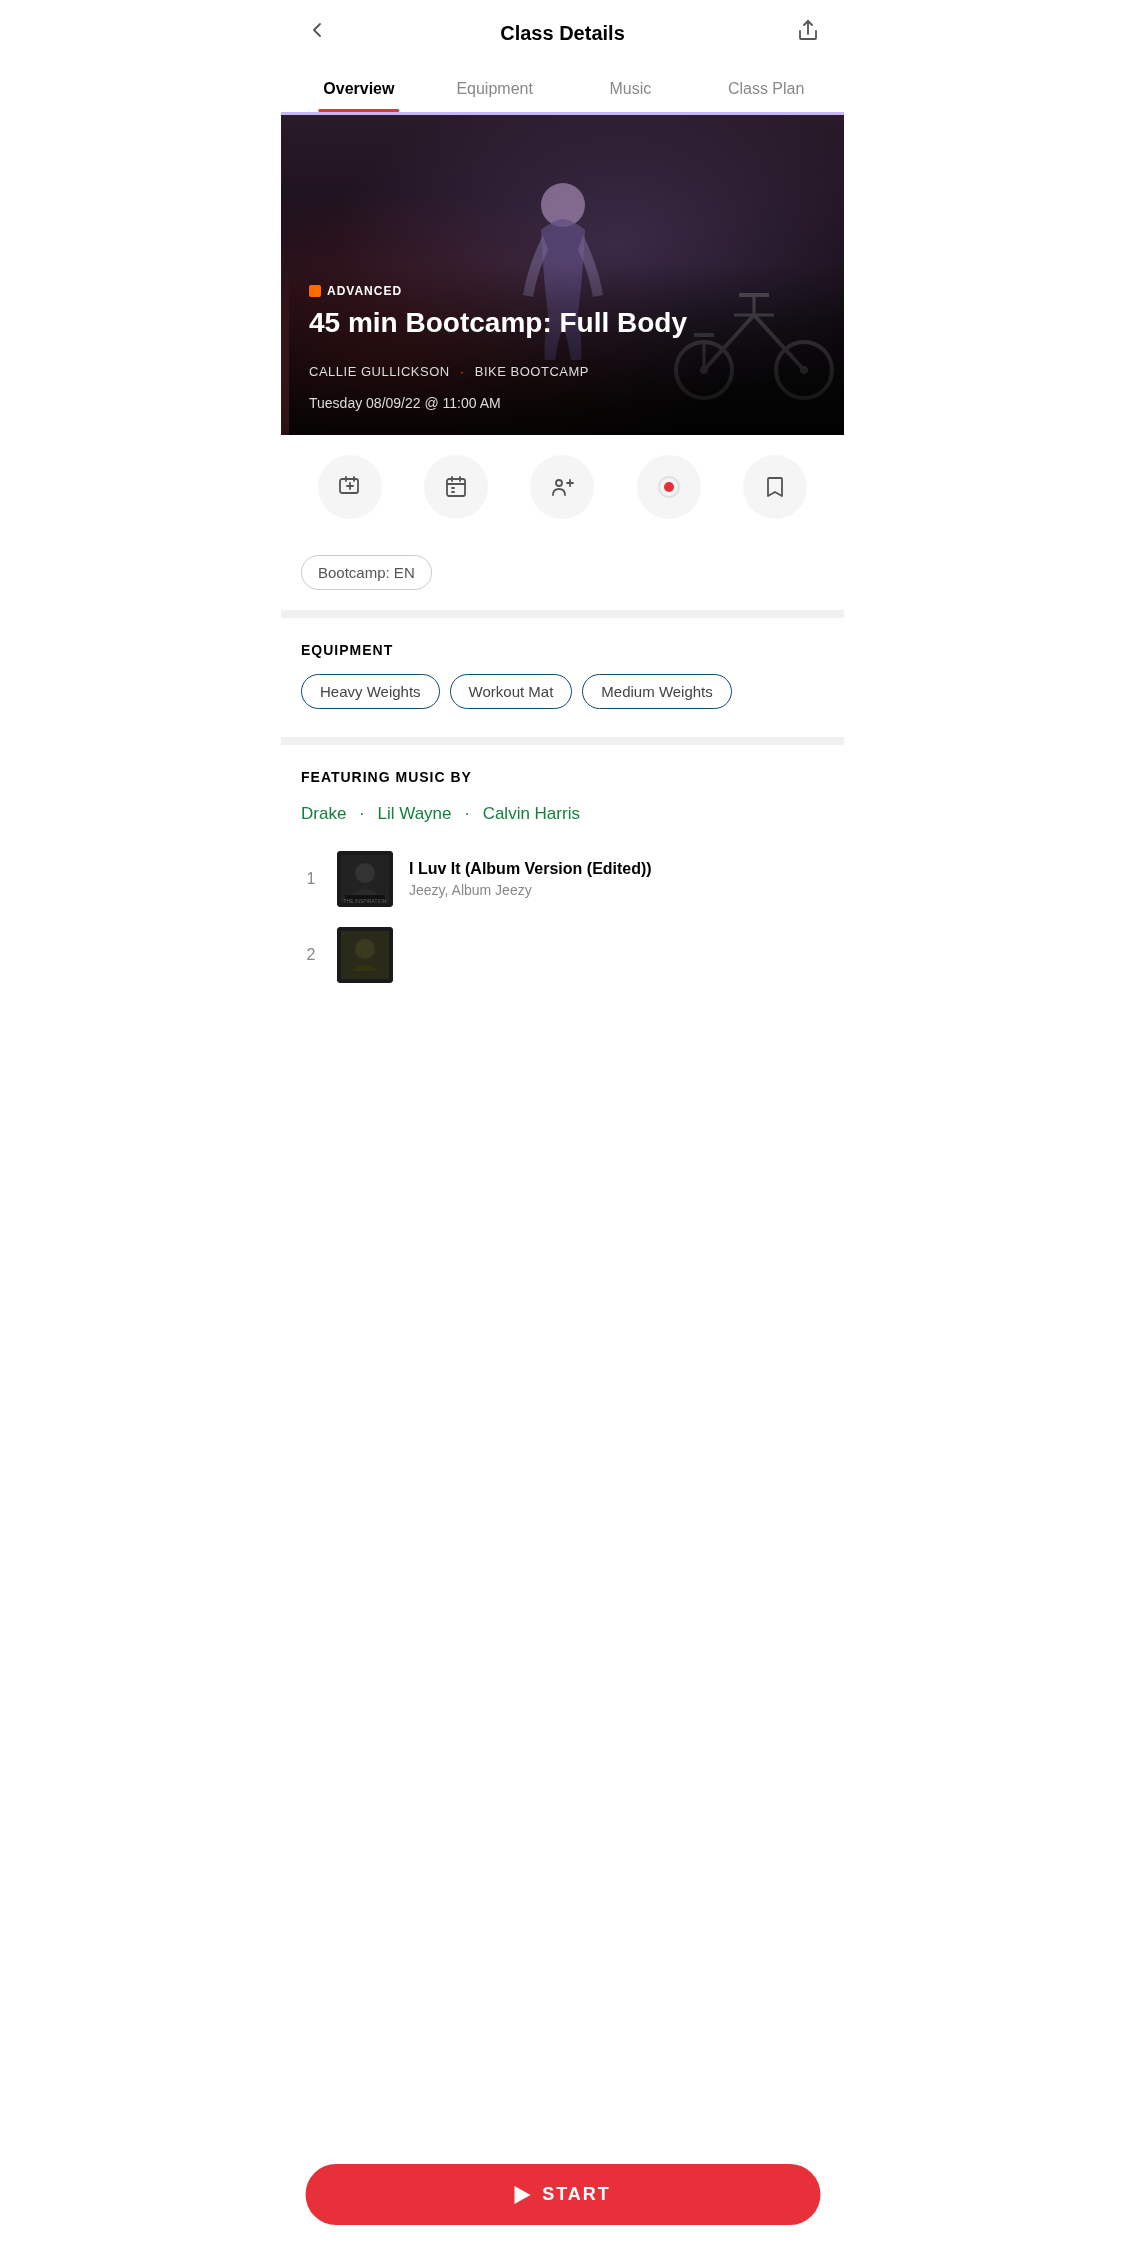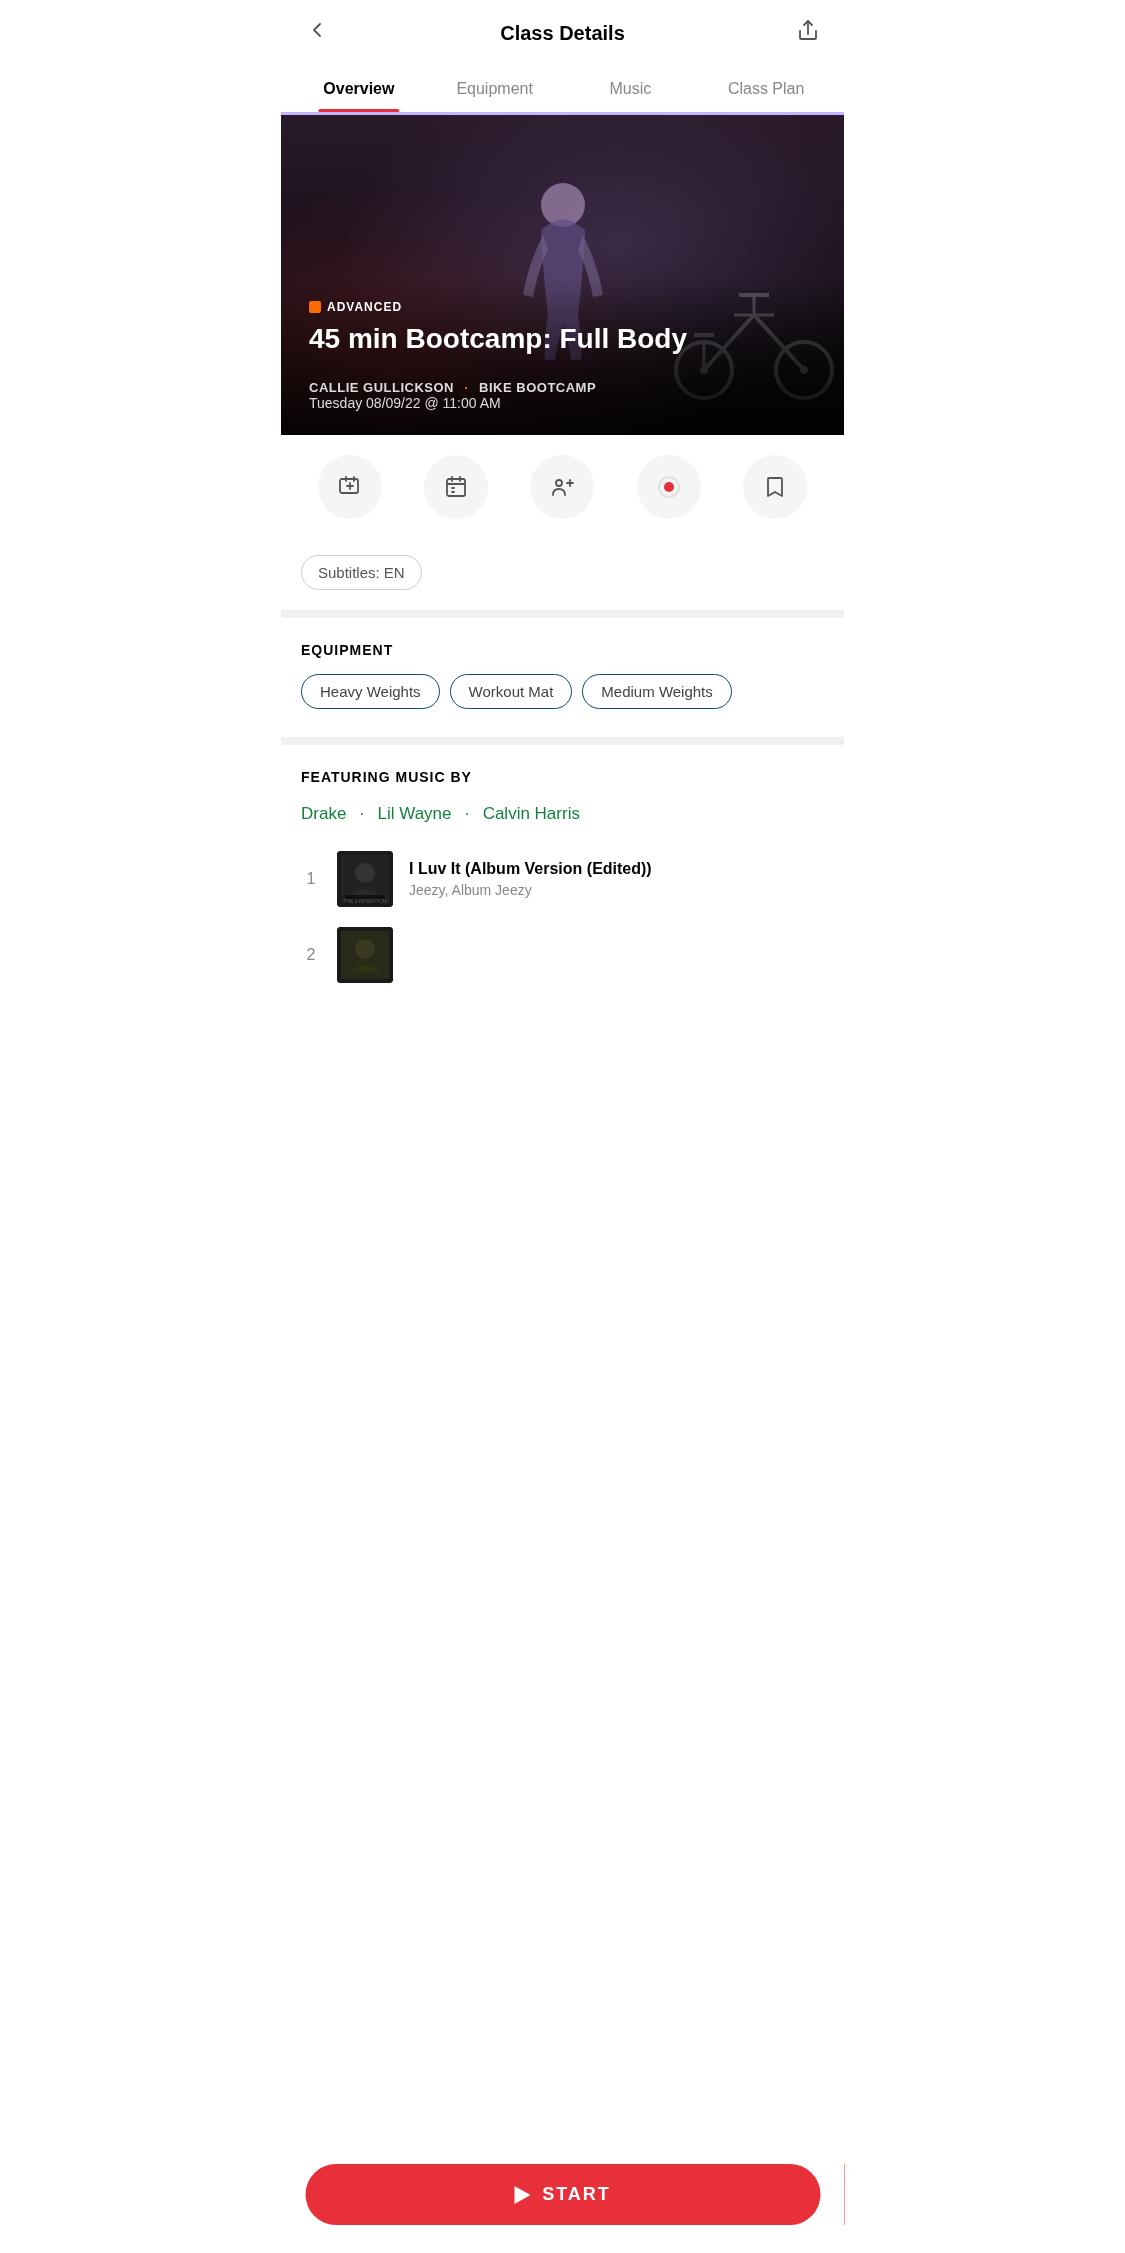--- a/index.html
+++ b/index.html
@@ -92,23 +92,23 @@
       position: absolute;
       inset: 0;
       background:
         radial-gradient(ellipse at 60% 40%, rgba(80,60,100,0.6) 0%, transparent 60%),
         radial-gradient(ellipse at 20% 80%, rgba(200,50,50,0.3) 0%, transparent 50%),
         linear-gradient(180deg, #2a1a2a 0%, #1a0f1a 40%, #0d0d0d 100%);
     }
     .hero-overlay {
       position: absolute;
       bottom: 0;
-      left: 0;
+      left: 8px;
       right: 0;
-      padding: 20px 28px 24px;
+      padding: 20px 20px 24px;
       background: linear-gradient(to top, rgba(0,0,0,0.85) 0%, rgba(0,0,0,0.4) 60%, transparent 100%);
     }
     .advanced-badge {
       display: inline-flex;
       align-items: center;
       gap: 6px;
       margin-bottom: 8px;
     }
     .badge-dot {
       width: 12px;
@@ -125,24 +125,24 @@
     }
     .hero-title {
       font-size: 28px;
       font-weight: 800;
       color: #fff;
       line-height: 1.2;
       margin-bottom: 24px;
     }
     .hero-subtitle {
       font-size: 13px;
-      font-weight: 700;
+      font-weight: 400;
       color: #ddd;
       letter-spacing: 0.5px;
-      margin-bottom: 0;
+      margin-bottom: 16px;
     }
     .hero-dot {
       color: #ff6a00;
       margin: 0 6px;
     }
     .hero-date {
       font-size: 14px;
       color: #ddd;
       font-weight: 500;
     }
@@ -432,21 +432,21 @@
     </div>
   </button>
   <button class="action-btn">
     <svg class="icon-svg" viewBox="0 0 24 24">
       <path d="M6 3h12a1 1 0 011 1v17l-7-4-7 4V4a1 1 0 011-1z"></path>
     </svg>
   </button>
 </div>
 
 <div class="subtitles-section">
-  <div class="subtitles-badge">Subtitles: EN</div>
+  <div class="subtitles-badge">Bootcamp: EN</div>
 </div>
 
 <div class="equipment-section">
   <div class="section-title">EQUIPMENT</div>
   <div class="equipment-tags">
     <div class="equipment-tag">Heavy Weights</div>
     <div class="equipment-tag">Workout Mat</div>
     <div class="equipment-tag">Medium Weights</div>
   </div>
 </div>

